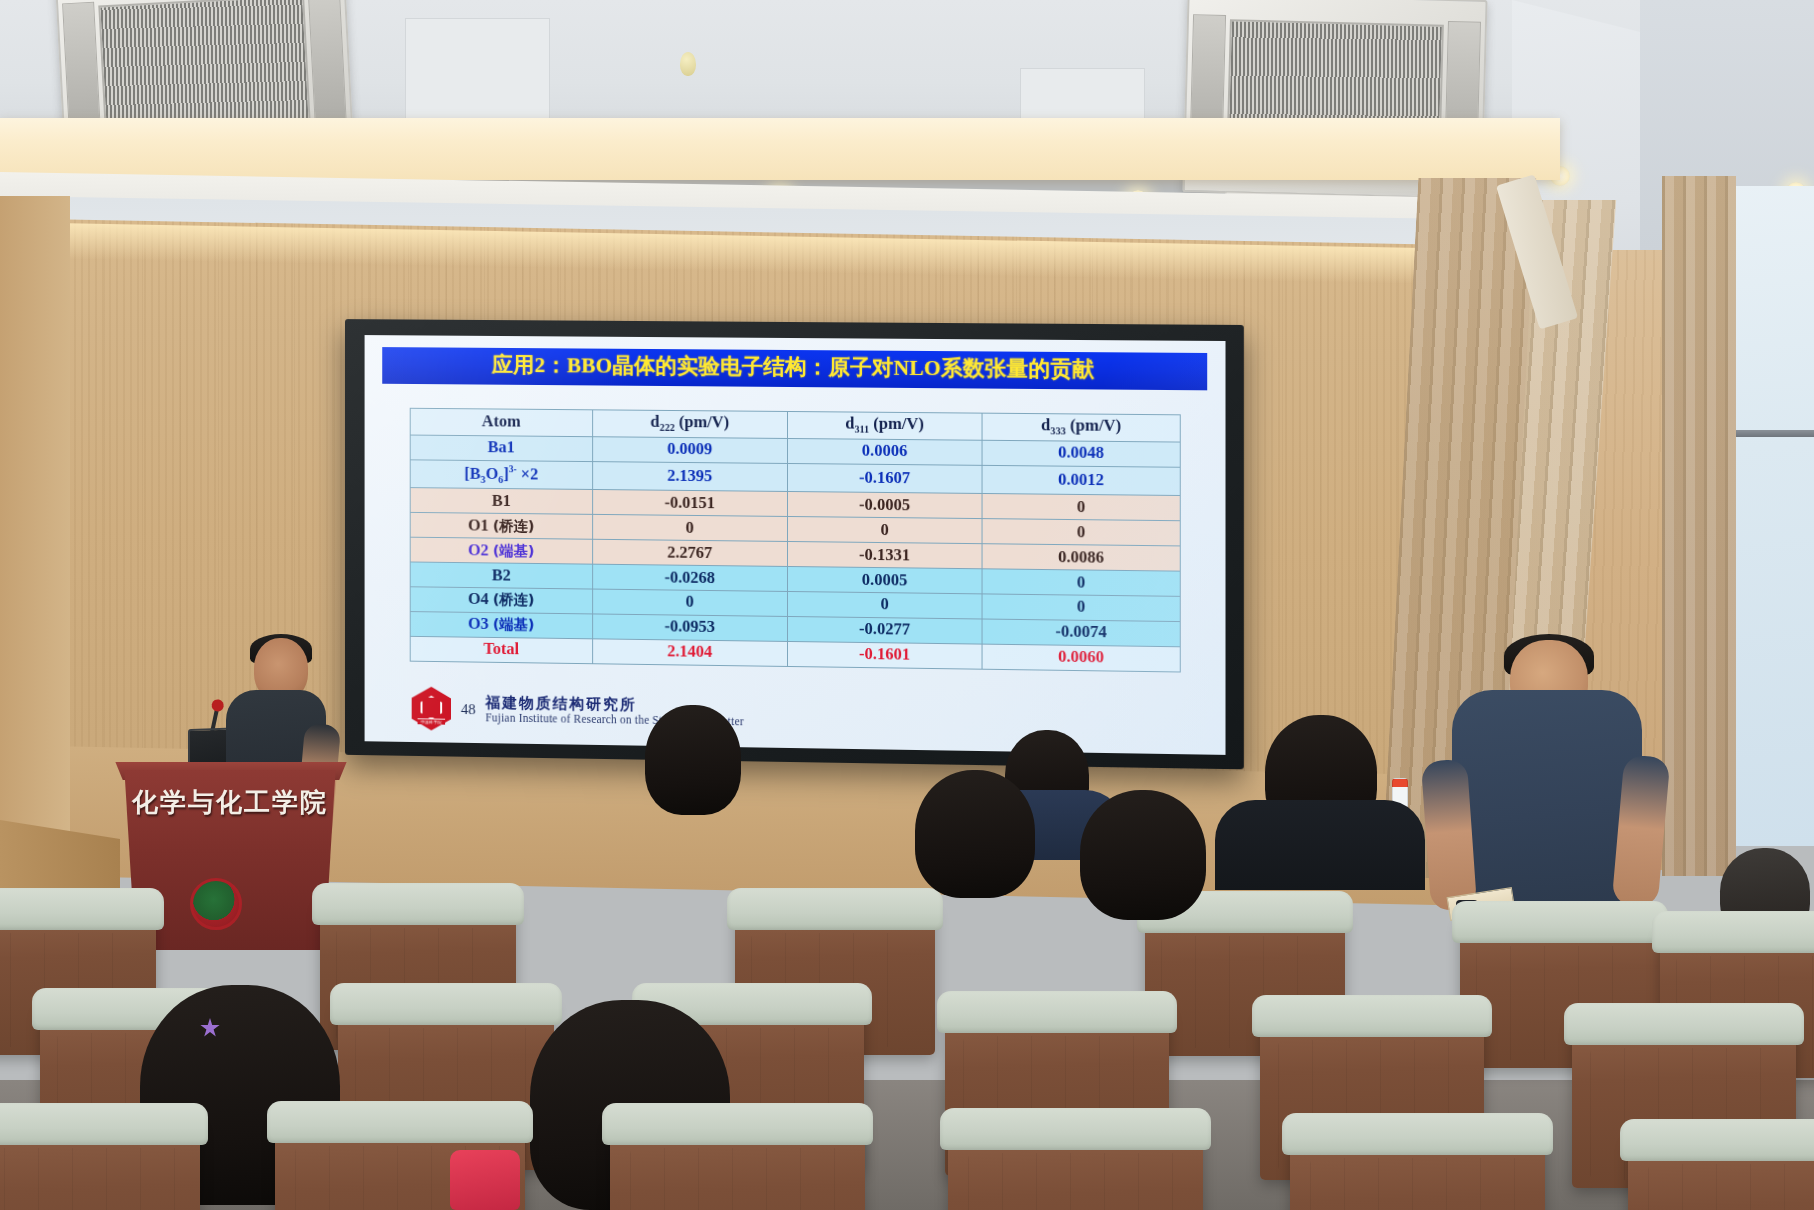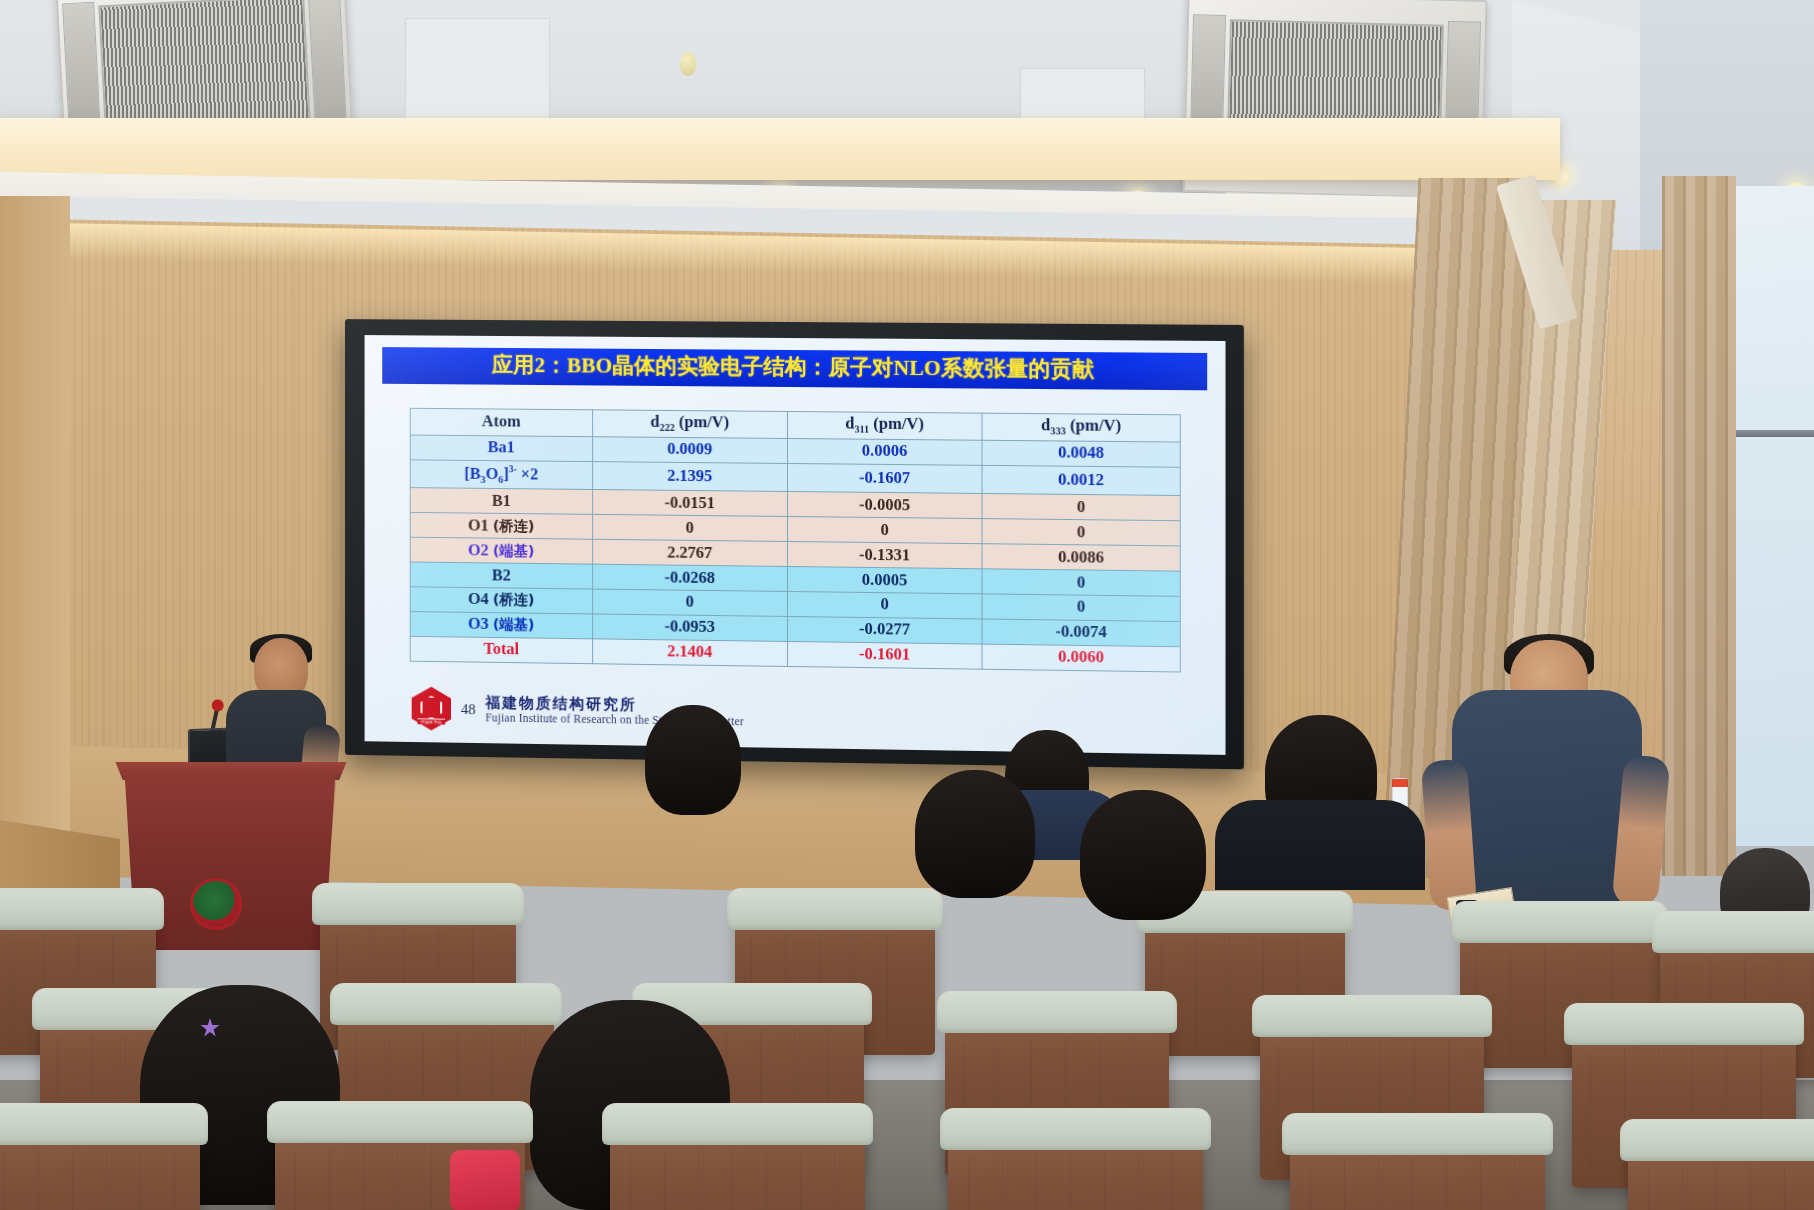--- a/index.html
+++ b/index.html
@@ -605,20 +605,21 @@
 
   <div class="mic"></div>
   <div class="laptop-screen"></div>
   <div class="person presenter-hair"></div>
   <div class="person presenter-head"></div>
   <div class="person presenter-body"></div>
   <div class="person presenter-arm"></div>
   <div class="watch"></div>
   <div class="podium-top"></div>
   <div class="podium"></div>
+  <div class="podium-sign">化学与化工学院</div>
   <div class="podium-emblem"></div>
 
   <div class="person rm-hair"></div>
   <div class="person rm-head"></div>
   <div class="rm-glasses"></div>
   <div class="person rm-body"></div>
   <div class="person rm-arm-l"></div>
   <div class="person rm-arm-r"></div>
   <div class="rm-notebook"></div>
   <div class="rm-watch"></div>

